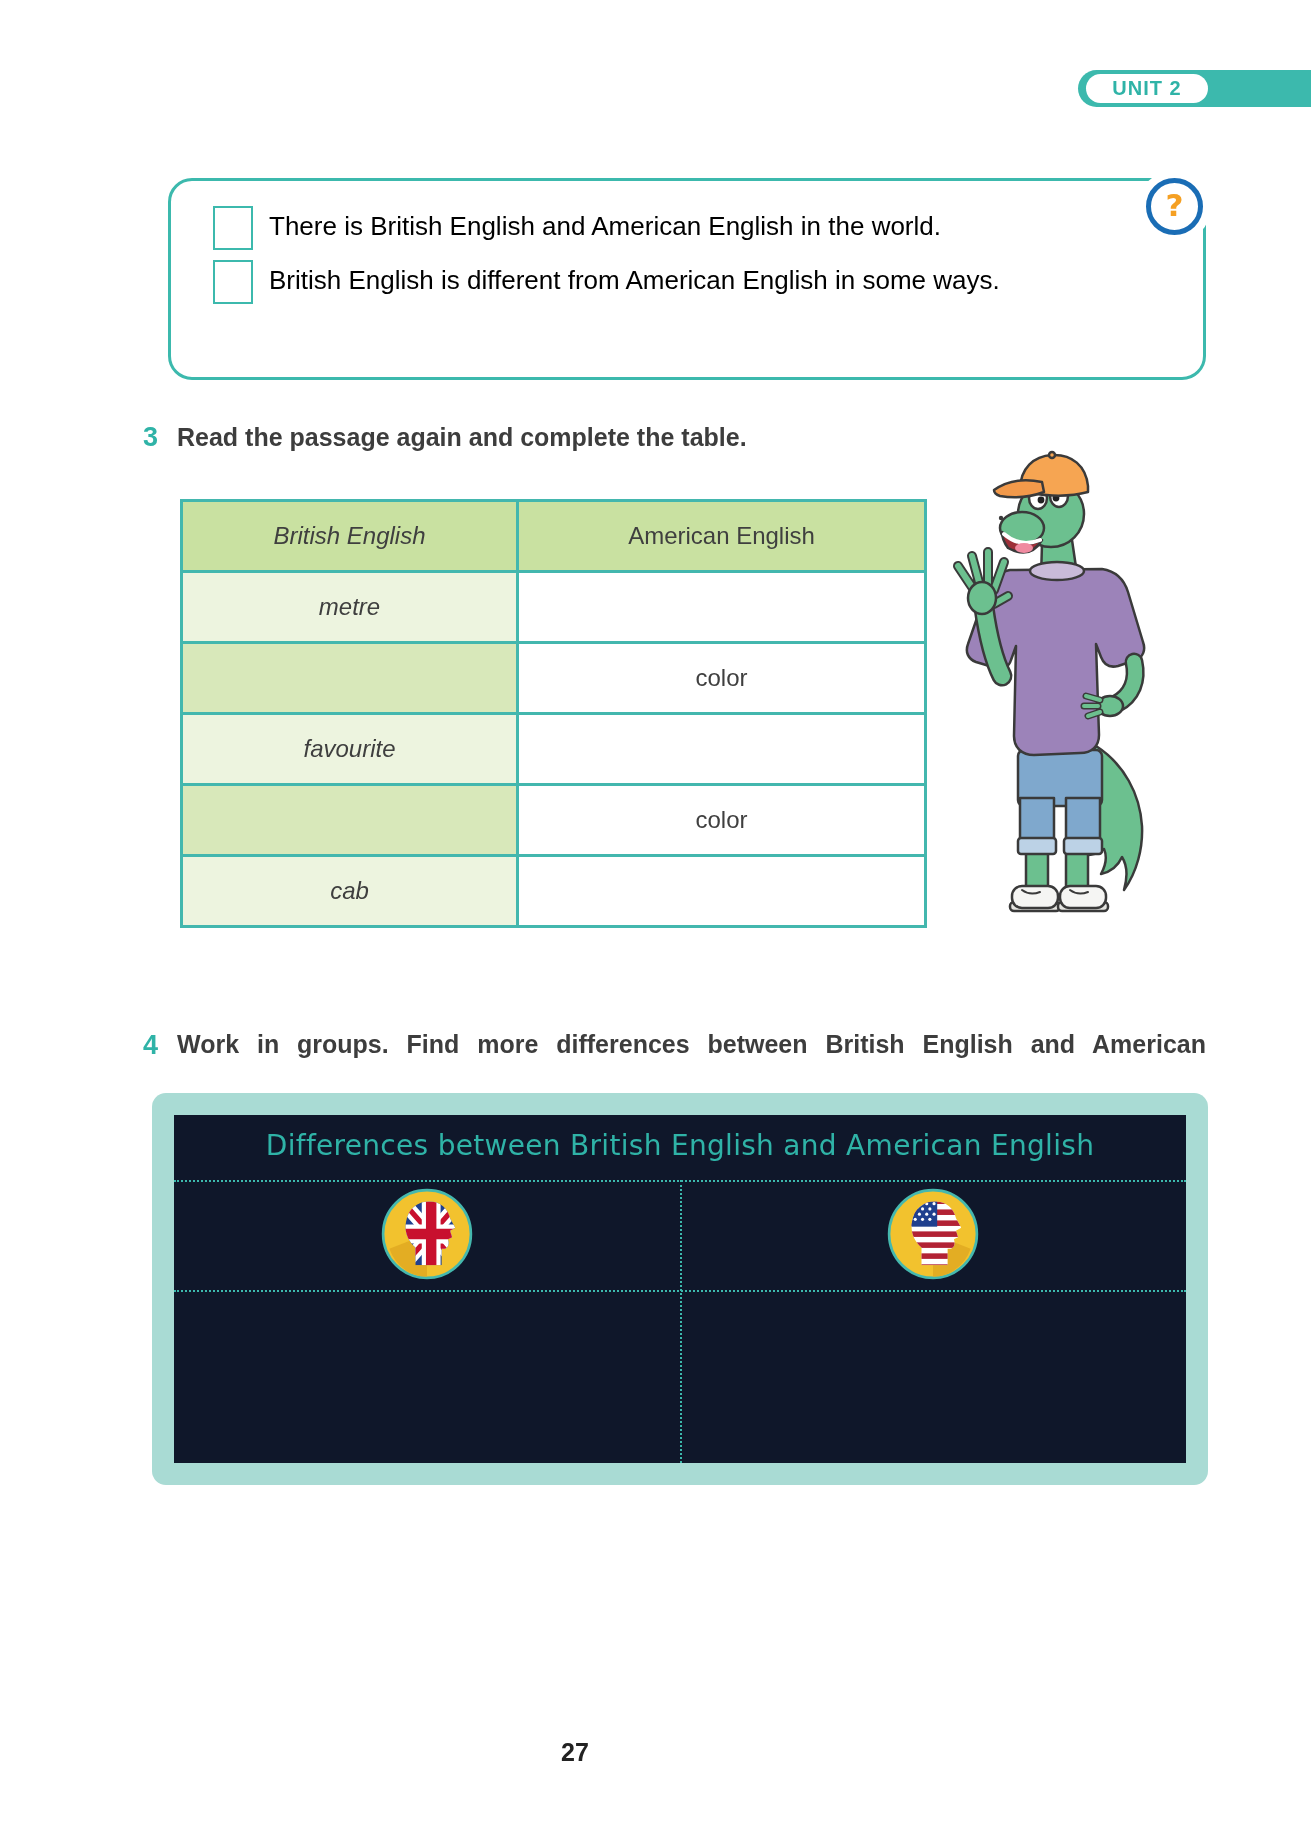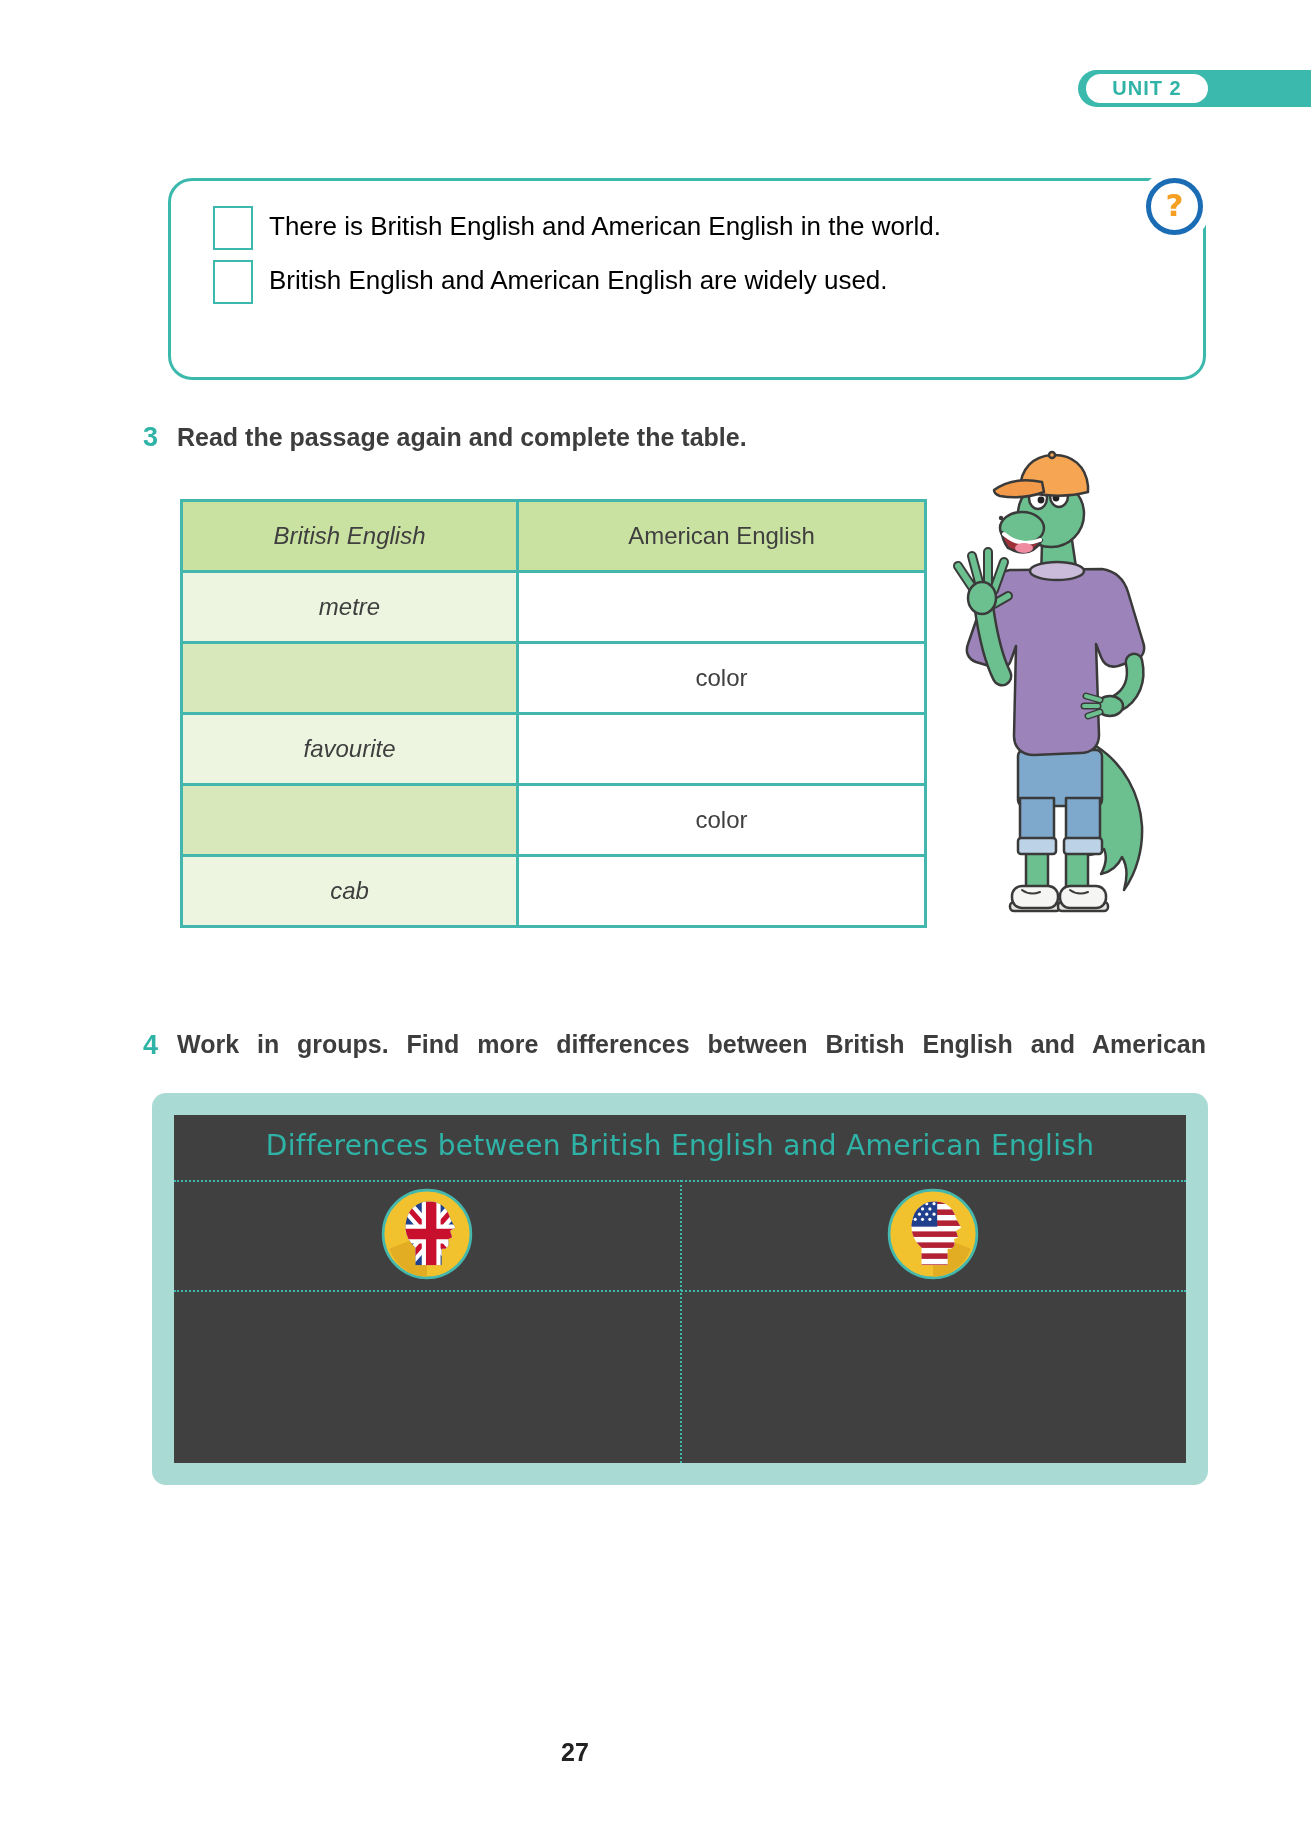--- a/index.html
+++ b/index.html
@@ -49,21 +49,21 @@
   td.c-brit { width:331px; height:66px;font-style:italic; }
   td.c-amer { width:403px; height:66px; }
   td.hdr { background:#c9e1a1; height:66px; }
   td.lg  { background:#edf4df; }
   td.mg  { background:#d8e8ba; }
   td.wh  { background:#ffffff; }
 
   
   .activity-box { position:absolute; left:152px; top:1093px; width:1056px; height:392px;
     background:#a9dbd4; border-radius:14px; }
-  .activity-inner { position:absolute; left:22px; top:22px; right:22px; bottom:22px; background:#404040; }
+  .activity-inner { position:absolute; left:22px; top:22px; right:22px; bottom:22px; background:#0f172a; }
   .activity-title { text-align:center; color:#2fb3a7; font-size:28px; letter-spacing:0.3px;
     font-family:"DejaVu Sans", sans-serif; padding-top:14px; }
   .dotted-h1 { position:absolute; left:0; right:0; top:65px; border-top:2px dotted #3cb9ad; }
   .dotted-h2 { position:absolute; left:0; right:0; top:175px; border-top:2px dotted #3cb9ad; }
   .dotted-v  { position:absolute; left:50%; top:65px; bottom:0; border-left:2px dotted #3cb9ad; }
   .col-area { position:absolute; top:65px; bottom:0; width:50%; }
   .col-area.left { left:0; } .col-area.right { left:50%; }
   .flag-icon { position:absolute; top:73px; }
   .flag-icon.uk { left:calc(25% - 46px); }
   .flag-icon.us { left:calc(75% - 46px); }
@@ -84,21 +84,21 @@
     </div>
   </div>
 
   <div class="summary-box">
     <div class="check-row">
       <div class="checkbox"></div>
       <div class="check-text">There is British English and American English in the world.</div>
     </div>
     <div class="check-row">
       <div class="checkbox"></div>
-      <div class="check-text">British English and American English are widely used.</div>
+      <div class="check-text">British English is different from American English in some ways.</div>
     </div>
   </div>
   <div class="help-circle">
     <span class="help-q">?</span>
   </div>
 
   <div class="ex-heading" id="ex3-heading">
     <span class="ex-num">3</span>
     <span class="ex-text">Read the passage again and complete the table.</span>
   </div>

